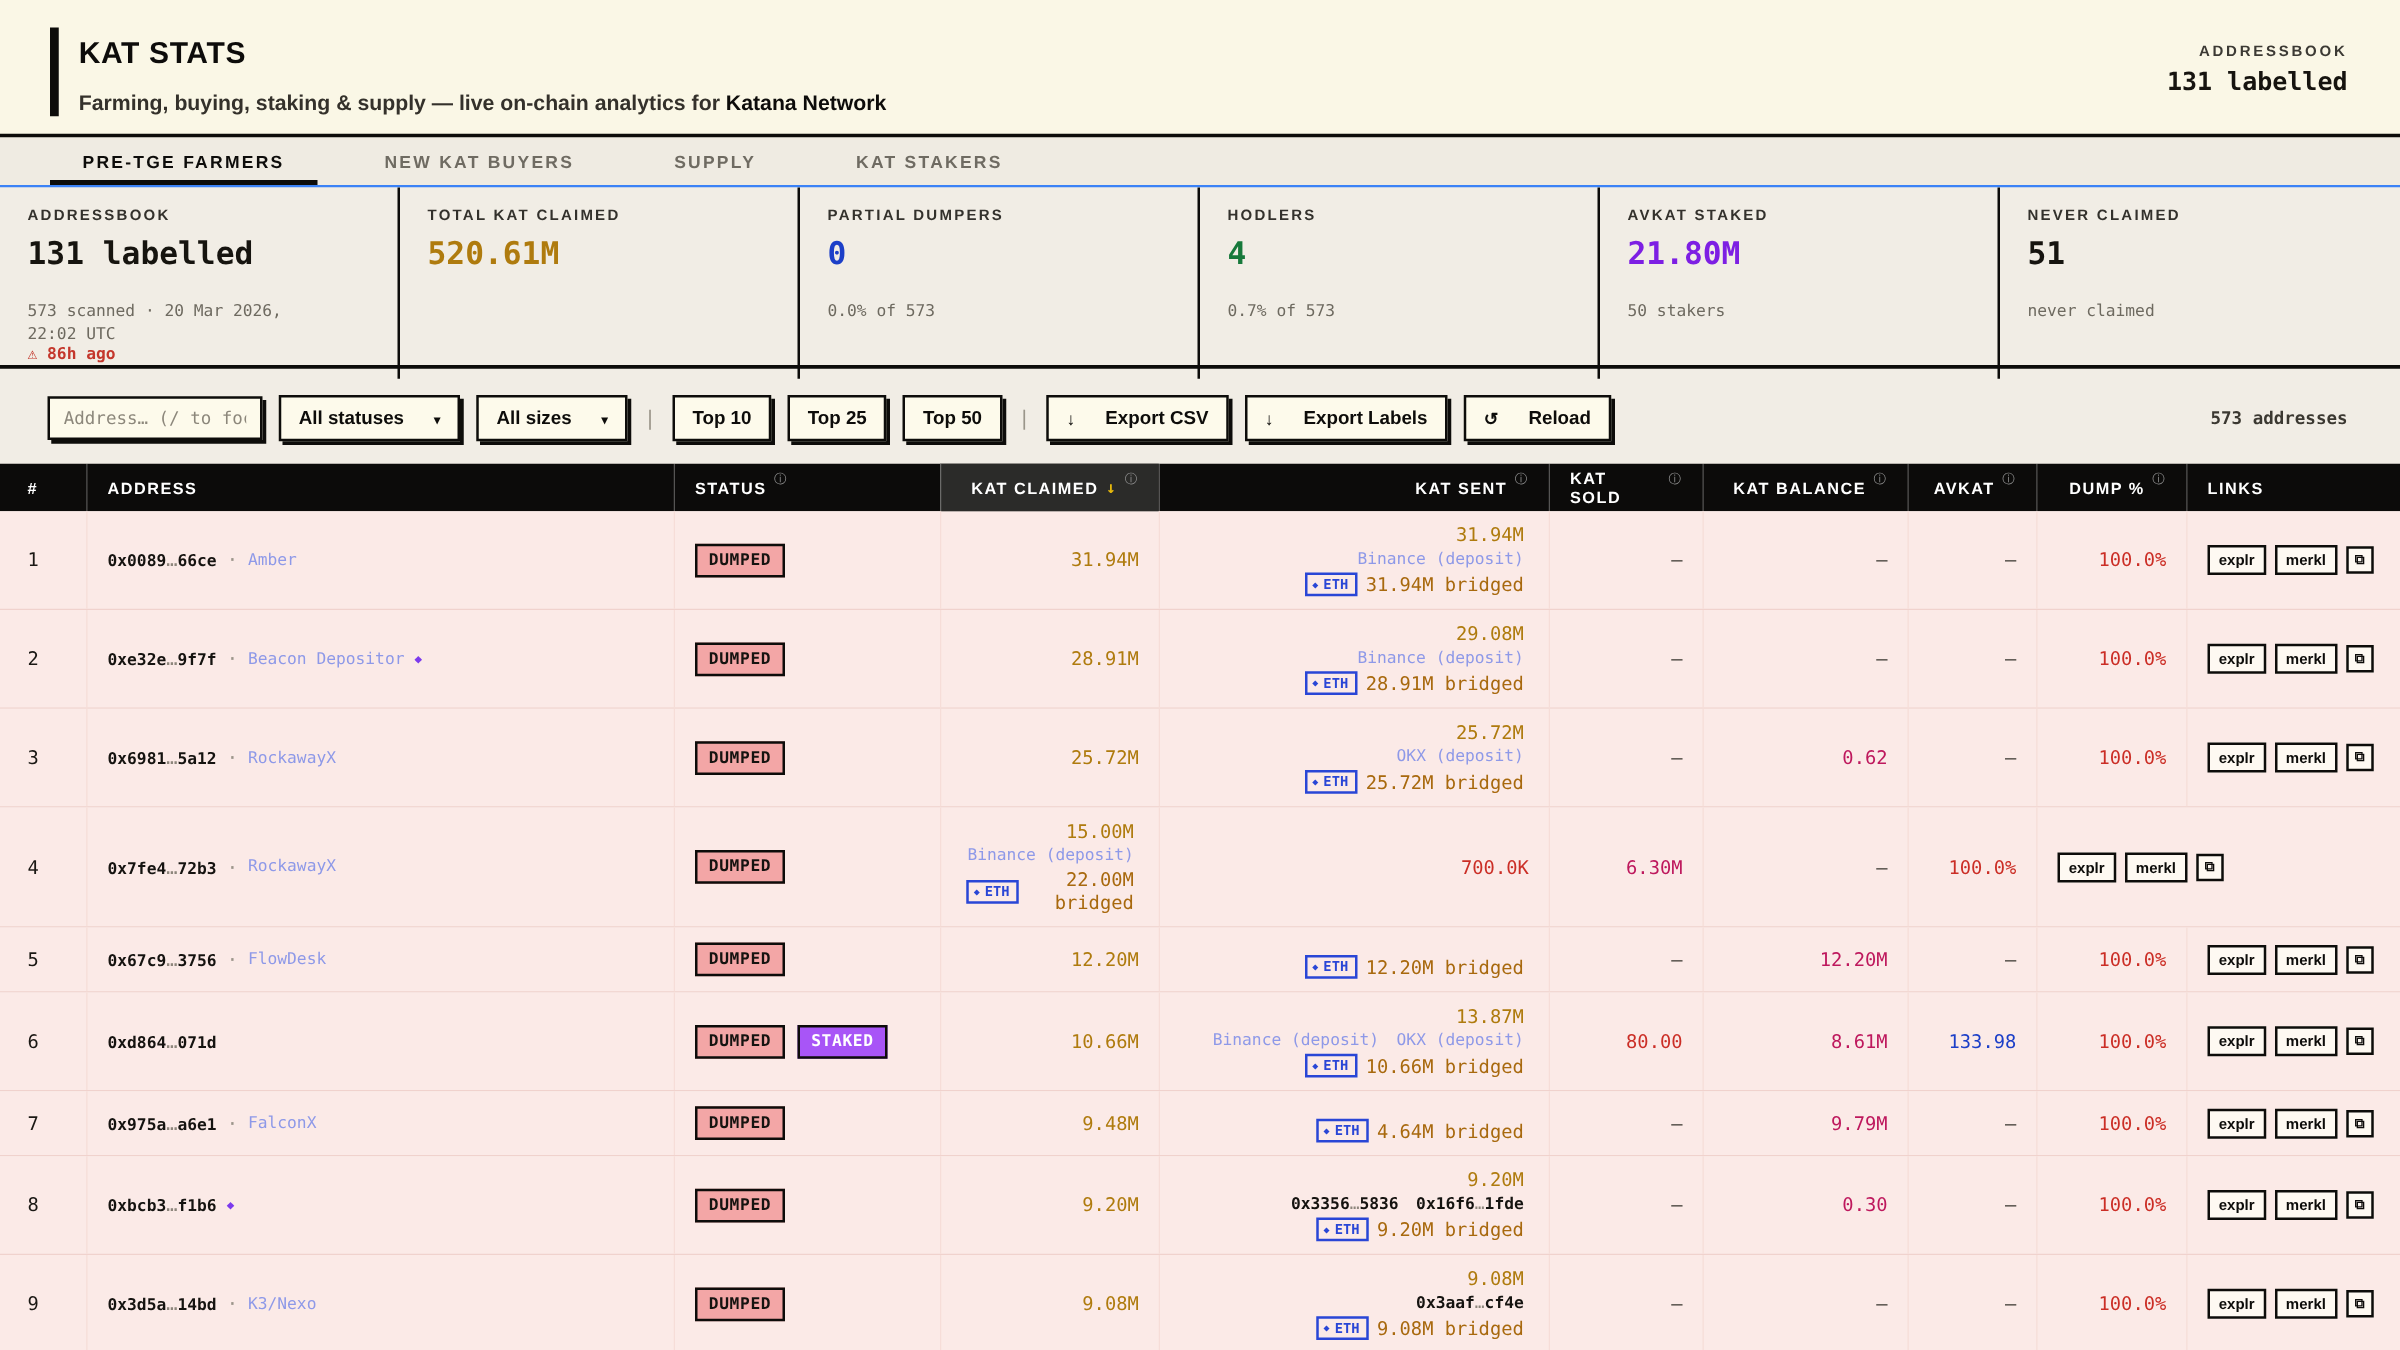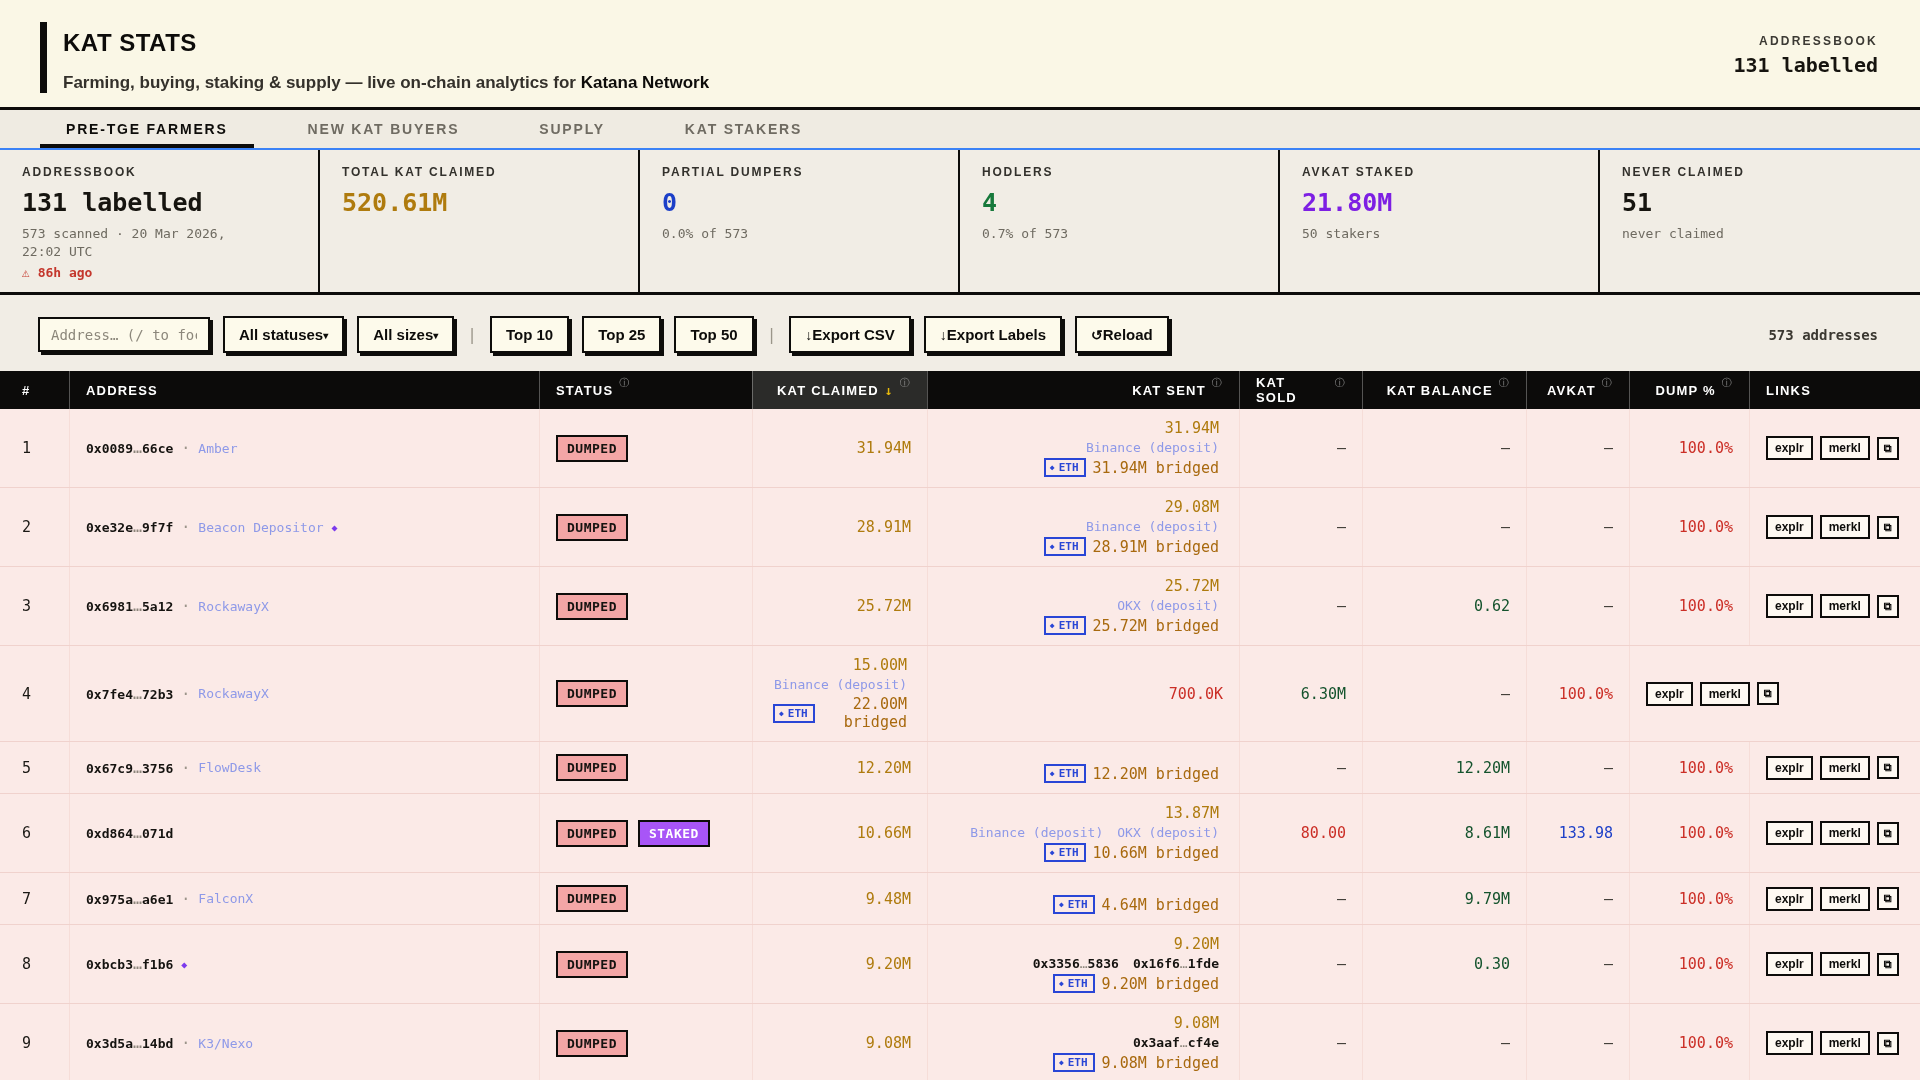--- a/index.html
+++ b/index.html
@@ -31,32 +31,32 @@
   .tab.active { color:#0D0C0A; border-bottom-color:#0D0C0A; }
 
   
   .stats { display:grid; grid-template-columns:repeat(6,1fr); height:145px;
            border-bottom:3px solid #0D0C0A; background:#F1EDE5; }
   .card { border-right:2px solid #0D0C0A; padding:15px 18px 12px 22px; display:flex; flex-direction:column; }
   .card:last-child { border-right:none; }
   .card-label { font-family:"Liberation Sans", sans-serif; font-weight:700; font-size:12px;
                 letter-spacing:1.8px; color:#33312C; }
   .card-value { font-weight:700; font-size:25px; margin-top:9px; }
-  .card-sub { font-size:13px; color:#6E6A60; margin-top:8px; line-height:1.35; max-width:250px; }
+  .card-sub { font-size:13px; color:#6E6A60; margin-top:24px; line-height:1.35; max-width:250px; }
   .card-warn { font-weight:700; font-size:13px; color:#C4372C; margin-top:auto; }
 
   
   .toolbar { display:flex; align-items:center; gap:13px; padding:21px 42px 18px 38px; }
   .search { width:172px; height:35px; border:2px solid #0D0C0A; background:#FDFAEB;
             box-shadow:3px 3px 0 #0D0C0A; font-family:"DejaVu Sans Mono",monospace;
             font-size:14px; padding:0 11px; color:#16140F; }
   .search::placeholder { color:#8C877B; }
   .btn { height:37px; border:2px solid #0D0C0A; background:#FDFAEB; box-shadow:3px 3px 0 #0D0C0A;
          font-family:"Liberation Sans", sans-serif; font-weight:700; font-size:15px; color:#0D0C0A;
-         padding:0 14px; display:inline-flex; align-items:center; gap:0; cursor:pointer; }
+         padding:0 14px; display:inline-flex; align-items:center; gap:24px; cursor:pointer; }
   .btn .arrow { font-size:10px; position:relative; top:1px; }
   .btn .bicon { font-size:14px; }
   .sep { color:#9B968A; font-size:16px; }
   .count { margin-left:auto; font-weight:700; font-size:14px; color:#3B3831; }
 
   
   .tbl { --cols:69px 470px 213px 175px 312px 123px 164px 103px 120px 1fr; }
   .thead { display:grid; grid-template-columns:var(--cols); background:#0C0B0A; height:38px; }
   .th { display:flex; align-items:center; gap:6px; padding:0 16px; color:#fff; cursor:pointer;
         font-family:"Liberation Sans", sans-serif; font-weight:700; font-size:13px; letter-spacing:1.2px;
@@ -88,21 +88,21 @@
   .sent-via { display:flex; gap:14px; justify-content:flex-end; font-size:13px; }
   .via-ex { color:#8E99E8; }
   .via-addr .addr-strong { font-size:13px; }
   .sent-bridge { display:flex; align-items:center; gap:7px; }
   .eth-chip { border:2px solid #2946D6; color:#2946D6; font-weight:700; font-size:11px;
               padding:1px 5px 1px 4px; display:inline-flex; align-items:center; gap:4px; }
   .eth-chip .edmd { font-size:8px; }
   .bridge-text { color:#A8690E; font-size:15px; }
   .v-dash { color:#3E3B35; }
   .v-red { color:#CB2E26; }
-  .v-green { color:#14532d; }
+  .v-green { color:#be185d; }
   .v-blue { color:#1C3FC8; }
   .c-dump { color:#CB2E26; }
   .c-links { gap:7px; }
   .lnk { border:2px solid #0D0C0A; background:#FEF9F2; font-family:"Liberation Sans",sans-serif;
          font-weight:700; font-size:12px; color:#0D0C0A; padding:3px 7px; cursor:pointer; }
   .lnk-copy { padding:3px 5px; font-size:11px; }
 </style>
 </head>
 <body>
 

